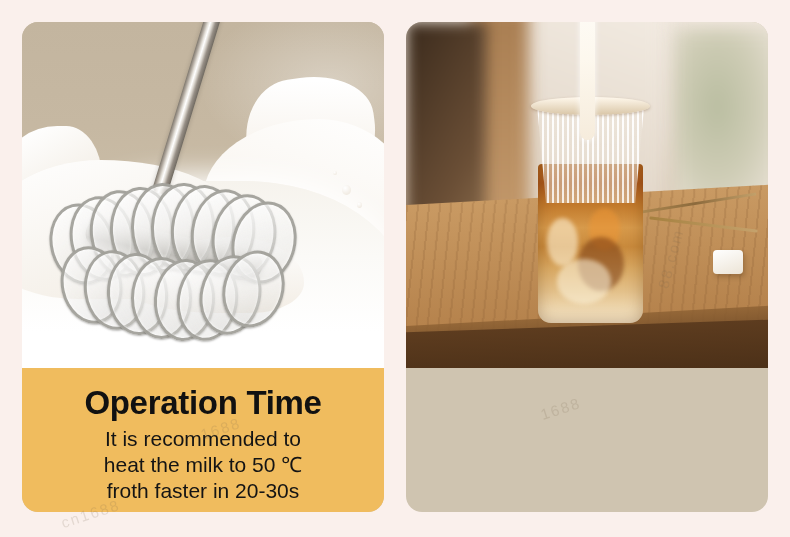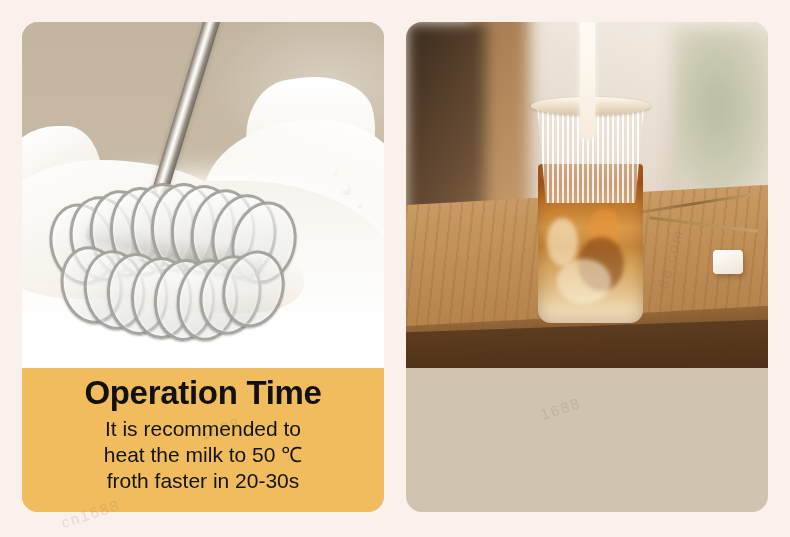--- a/index.html
+++ b/index.html
@@ -341,21 +341,21 @@
 
   
   .caption {
     position: absolute;
     left: 0;
     top: 346px;
     width: 100%;
     height: 144px;
     background: #f0bc5e;
     text-align: center;
-    padding-top: 4px;
+    padding-top: 14px;
     box-sizing: border-box;
   }
   .cap-title {
     font-size: 33px;
     font-weight: bold;
     color: #111111;
     letter-spacing: -0.3px;
     line-height: 42px;
     white-space: nowrap;
   }

